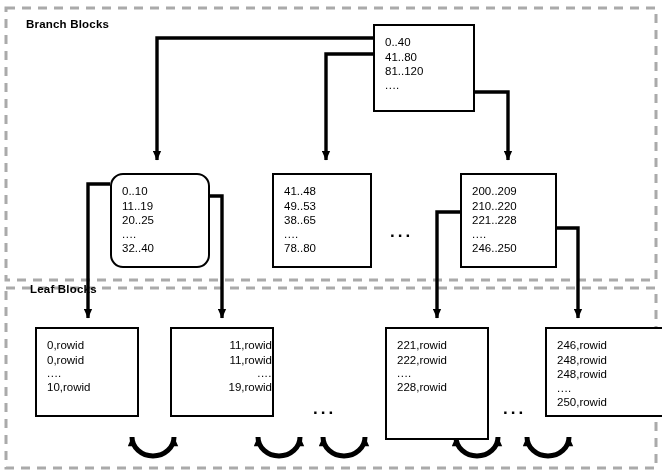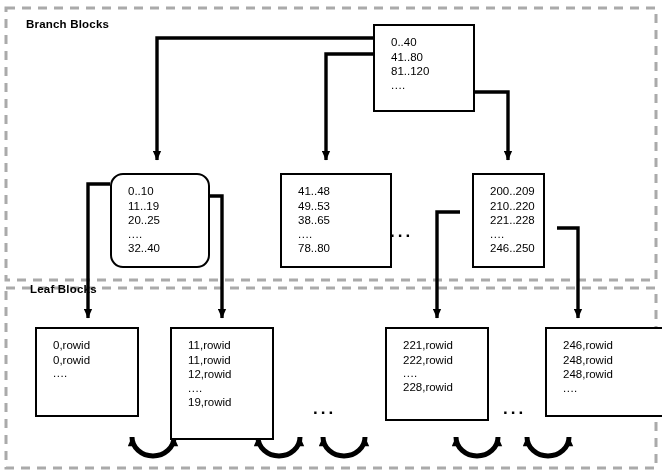--- a/index.html
+++ b/index.html
@@ -31,21 +31,21 @@
     font-weight: bold;
     color: #000000;
     letter-spacing: 0.2px;
     white-space: nowrap;
   }
   .node {
     position: absolute;
     background: #ffffff;
     border: 2.2px solid #000000;
     box-sizing: border-box;
-    padding: 9px 0 0 16px;
+    padding: 9px 0 0 10px;
   }
   .node .line {
     font-family: "Liberation Sans", sans-serif;
     font-size: 11.5px;
     color: #000000;
     line-height: 14.5px;
     white-space: nowrap;
   }
   .node .line.dots {
     font-size: 11.5px;
@@ -115,62 +115,63 @@
   </div>
 
   <div class="node" style="left:110px; top:173px; width:100px; height:95px;border-radius:13px;">
     <div class="line">0..10</div>
     <div class="line">11..19</div>
     <div class="line">20..25</div>
     <div class="line dots">....</div>
     <div class="line">32..40</div>
   </div>
 
-  <div class="node" style="left:280px; top:173px; width:112px; height:95px;">
+  <div class="node" style="left:272px; top:173px; width:100px; height:95px;">
     <div class="line">41..48</div>
     <div class="line">49..53</div>
     <div class="line">38..65</div>
     <div class="line dots">....</div>
     <div class="line">78..80</div>
   </div>
 
-  <div class="node" style="left:460px; top:173px; width:73px; height:95px;margin-left:12px;">
+  <div class="node" style="left:460px; top:173px; width:97px; height:95px;">
     <div class="line">200..209</div>
     <div class="line">210..220</div>
     <div class="line">221..228</div>
     <div class="line dots">....</div>
     <div class="line">246..250</div>
   </div>
 
   <div class="ellipsis-mark" style="left:390px; top:223px;">...</div>
 
   <div class="node" style="left:35px; top:327px; width:104px; height:90px;">
     <div class="line">0,rowid</div>
     <div class="line">0,rowid</div>
     <div class="line dots">....</div>
+    <div class="line">10,rowid</div>
   </div>
 
-  <div class="node" style="left:170px; top:327px; width:104px; height:113px;">
+  <div class="node" style="left:170px; top:327px; width:104px; height:90px;text-align:right;">
     <div class="line">11,rowid</div>
     <div class="line">11,rowid</div>
-    <div class="line">12,rowid</div>
     <div class="line dots">....</div>
     <div class="line">19,rowid</div>
   </div>
 
-  <div class="node" style="left:385px; top:327px; width:104px; height:94px;">
+  <div class="node" style="left:385px; top:327px; width:104px; height:113px;">
     <div class="line">221,rowid</div>
     <div class="line">222,rowid</div>
     <div class="line dots">....</div>
     <div class="line">228,rowid</div>
   </div>
 
   <div class="node" style="left:545px; top:327px; width:119px; height:90px;">
     <div class="line">246,rowid</div>
     <div class="line">248,rowid</div>
     <div class="line">248,rowid</div>
     <div class="line dots">....</div>
+    <div class="line">250,rowid</div>
   </div>
 
   <div class="ellipsis-mark" style="left:313px; top:400px;">...</div>
   <div class="ellipsis-mark" style="left:503px; top:400px;">...</div>
 
 </div>
 
 </body></html>

